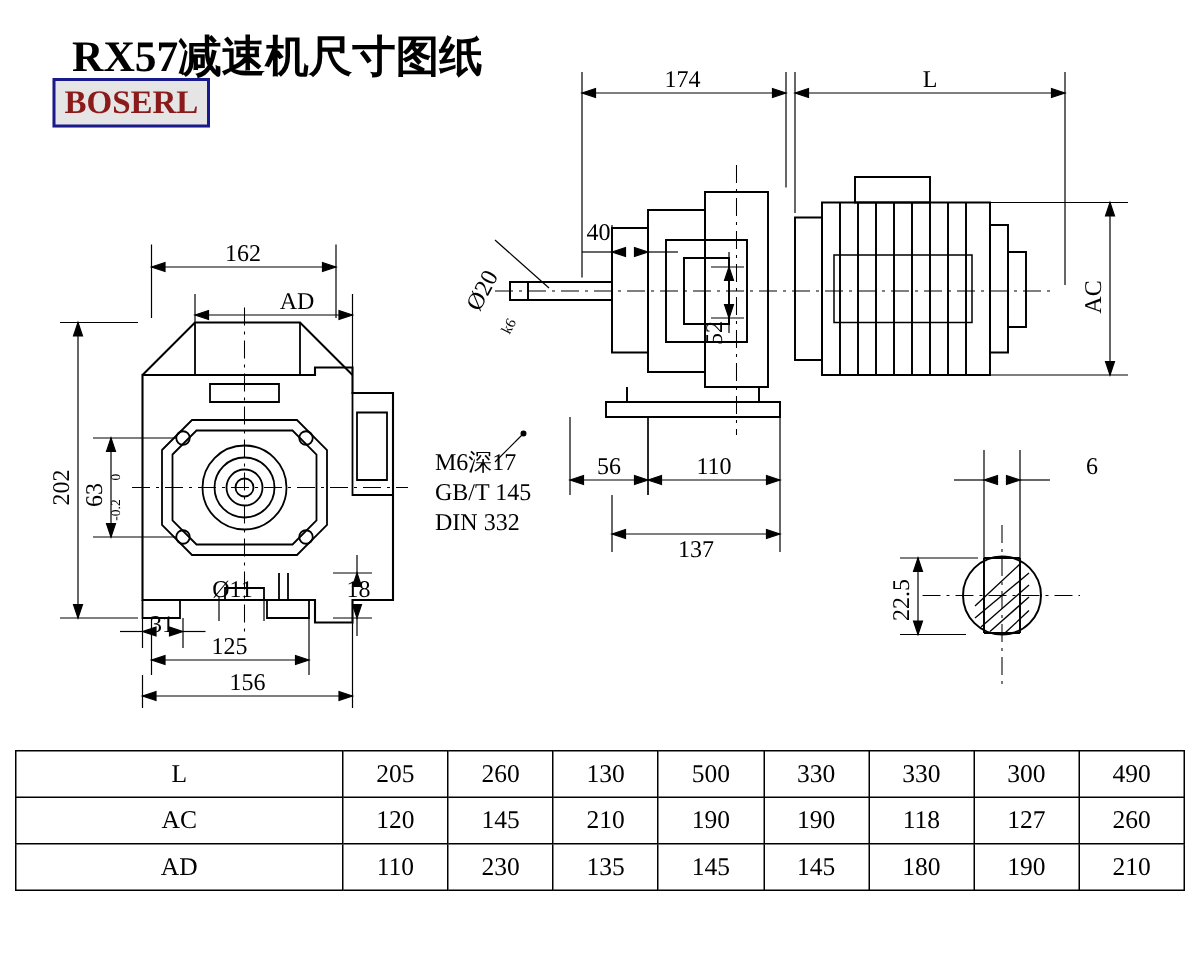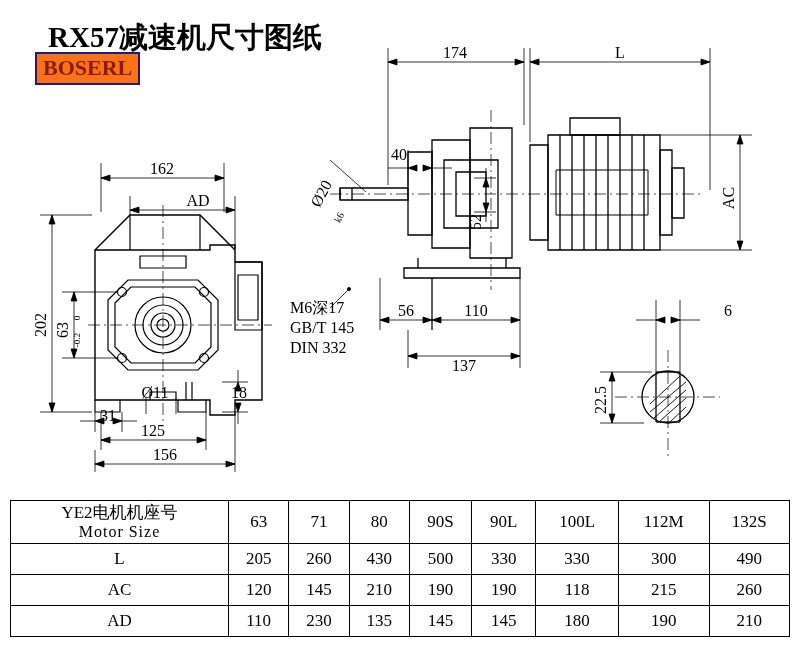--- a/index.html
+++ b/index.html
@@ -2,21 +2,21 @@
 <html><head>
 <meta charset="utf-8">
 <style>
   html,body{margin:0;padding:0;background:#ffffff;}
   body{width:800px;height:646px;position:relative;overflow:hidden;
        font-family:"Liberation Serif",serif;color:#000;}
   .title{position:absolute;left:48px;top:18px;font-size:29px;font-weight:bold;
          font-family:"Liberation Serif",serif;letter-spacing:0px;}
   .logo{position:absolute;left:35px;top:52px;border:2px solid #1a1a8c;
         padding:1px 6px 2px 6px;font-family:"Liberation Serif",serif;
-        font-size:22px;font-weight:bold;color:#8b1a1a;background:#f97316;}
+        font-size:22px;font-weight:bold;color:#8b1a1a;background:#e5e5e5;}
   svg{position:absolute;left:0;top:0;}
   .tbl{position:absolute;left:10px;top:500px;width:780px;border-collapse:collapse;}
   .tbl td{border:1px solid #000;text-align:center;font-size:17px;
           font-family:"Liberation Serif",serif;height:28px;}
   .tbl td.hdr{width:215px;text-align:center;line-height:1.15;padding:2px 0;}
   .tbl td.lbl{width:215px;}
   .hdr .cn{font-size:17px;}
   .hdr .en{font-size:16px;letter-spacing:1px;}
 </style>
 </head>
@@ -286,54 +286,40 @@
     <text x="342" y="219" font-size="10" text-anchor="middle" transform="rotate(-62 342,219)">k6</text>
 
     <text x="290" y="313" font-size="16">M6深17</text>
     <text x="290" y="333" font-size="16">GB/T 145</text>
     <text x="290" y="353" font-size="16">DIN 332</text>
   </g>
 </svg>
 
 <table class="tbl">
   <tbody>
-      <tr>
-    <td class="hdr">
-      <div class="cn">YE2电机机座号</div>
-      <div class="en">Motor Size</div>
-    </td>
-    <td>63</td>
-    <td>71</td>
-    <td>80</td>
-    <td>90S</td>
-    <td>90L</td>
-    <td>100L</td>
-    <td>112M</td>
-    <td>132S</td>
-  </tr>
   <tr>
     <td class="lbl">L</td>
     <td>205</td>
     <td>260</td>
-    <td>430</td>
+    <td>130</td>
     <td>500</td>
     <td>330</td>
     <td>330</td>
     <td>300</td>
     <td>490</td>
   </tr>
   <tr>
     <td class="lbl">AC</td>
     <td>120</td>
     <td>145</td>
     <td>210</td>
     <td>190</td>
     <td>190</td>
     <td>118</td>
-    <td>215</td>
+    <td>127</td>
     <td>260</td>
   </tr>
   <tr>
     <td class="lbl">AD</td>
     <td>110</td>
     <td>230</td>
     <td>135</td>
     <td>145</td>
     <td>145</td>
     <td>180</td>

